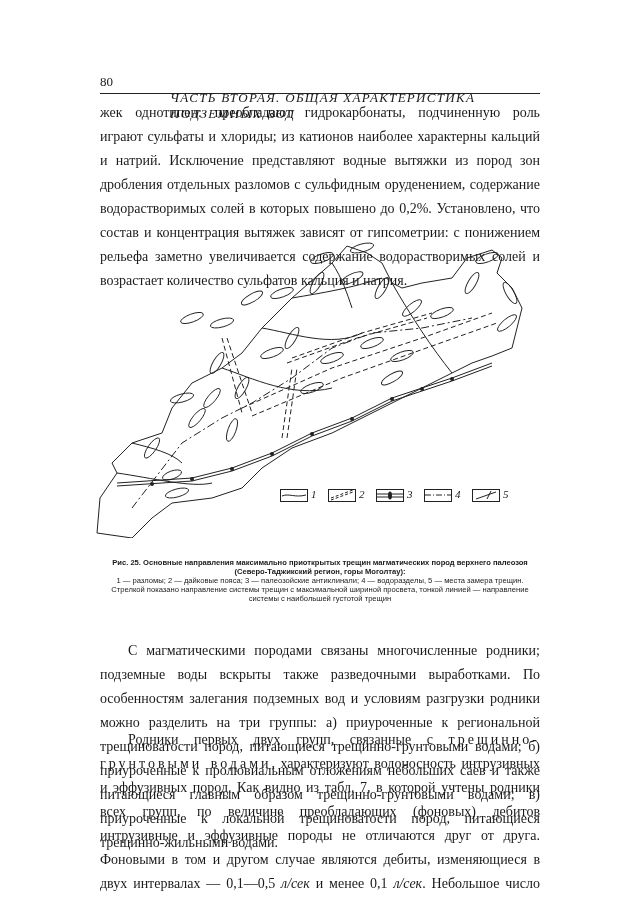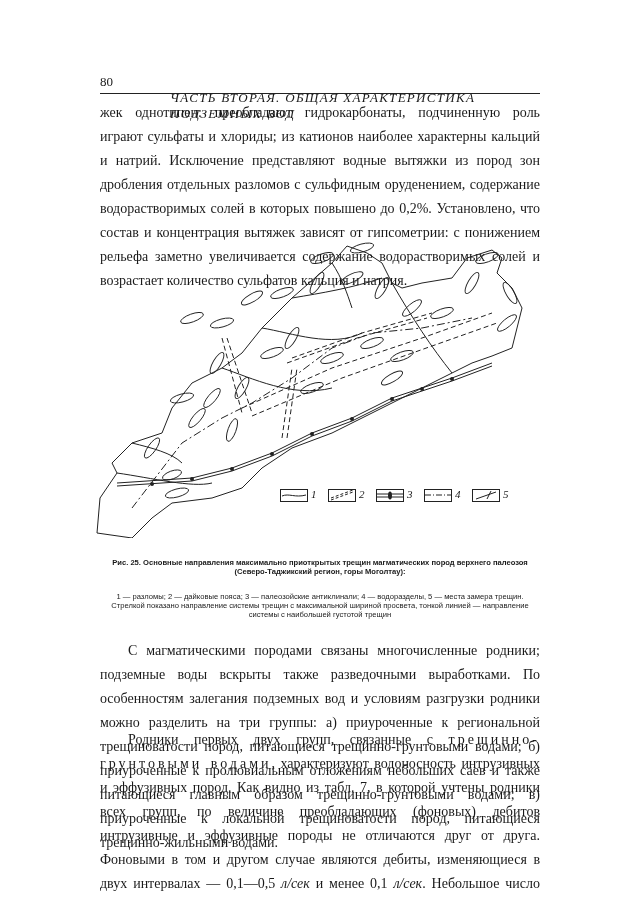--- a/index.html
+++ b/index.html
@@ -10,21 +10,21 @@
   .page-num { position:absolute; left:0; top:0; font-size:13px; }
   .head-title { position:absolute; left:70px; top:16px; font-size:13px; font-style:italic; font-weight:normal; letter-spacing:1.3px; }
   .head-rule { position:absolute; left:100px; top:93px; width:440px; height:1px; background:#222; }
   .text-block { position:absolute; left:100px; width:440px; font-size:14px; line-height:24px; text-align:justify; }
   .text-block p { margin:0; }
   .ind { text-indent:28px; }
   .sp { letter-spacing:3px; }
   .figure { position:absolute; left:92px; top:238px; width:440px; height:300px; }
   .caption { position:absolute; left:100px; top:550px; width:440px; font-family:"Liberation Sans","DejaVu Sans",sans-serif; font-size:7.6px; line-height:9px; }
   .cap-title { font-weight:bold; text-align:center;margin-top:8px; }
-  .cap-legend { text-align:center;margin-top:16px; }
+  .cap-legend { text-align:center; }
   .legend { position:absolute; left:280px; top:489px; width:240px; height:20px; }
   .legend-item { position:absolute; top:0; height:14px; }
   .legend-box { position:absolute; left:0; top:0; width:26px; height:11px; border:1px solid #222; }
   .legend-num { position:absolute; left:31px; top:-1px; font-size:11px; font-style:italic; }
   i.u { font-style:italic; }
 </style>
 </head>
 <body>
 
 <div class="page">

